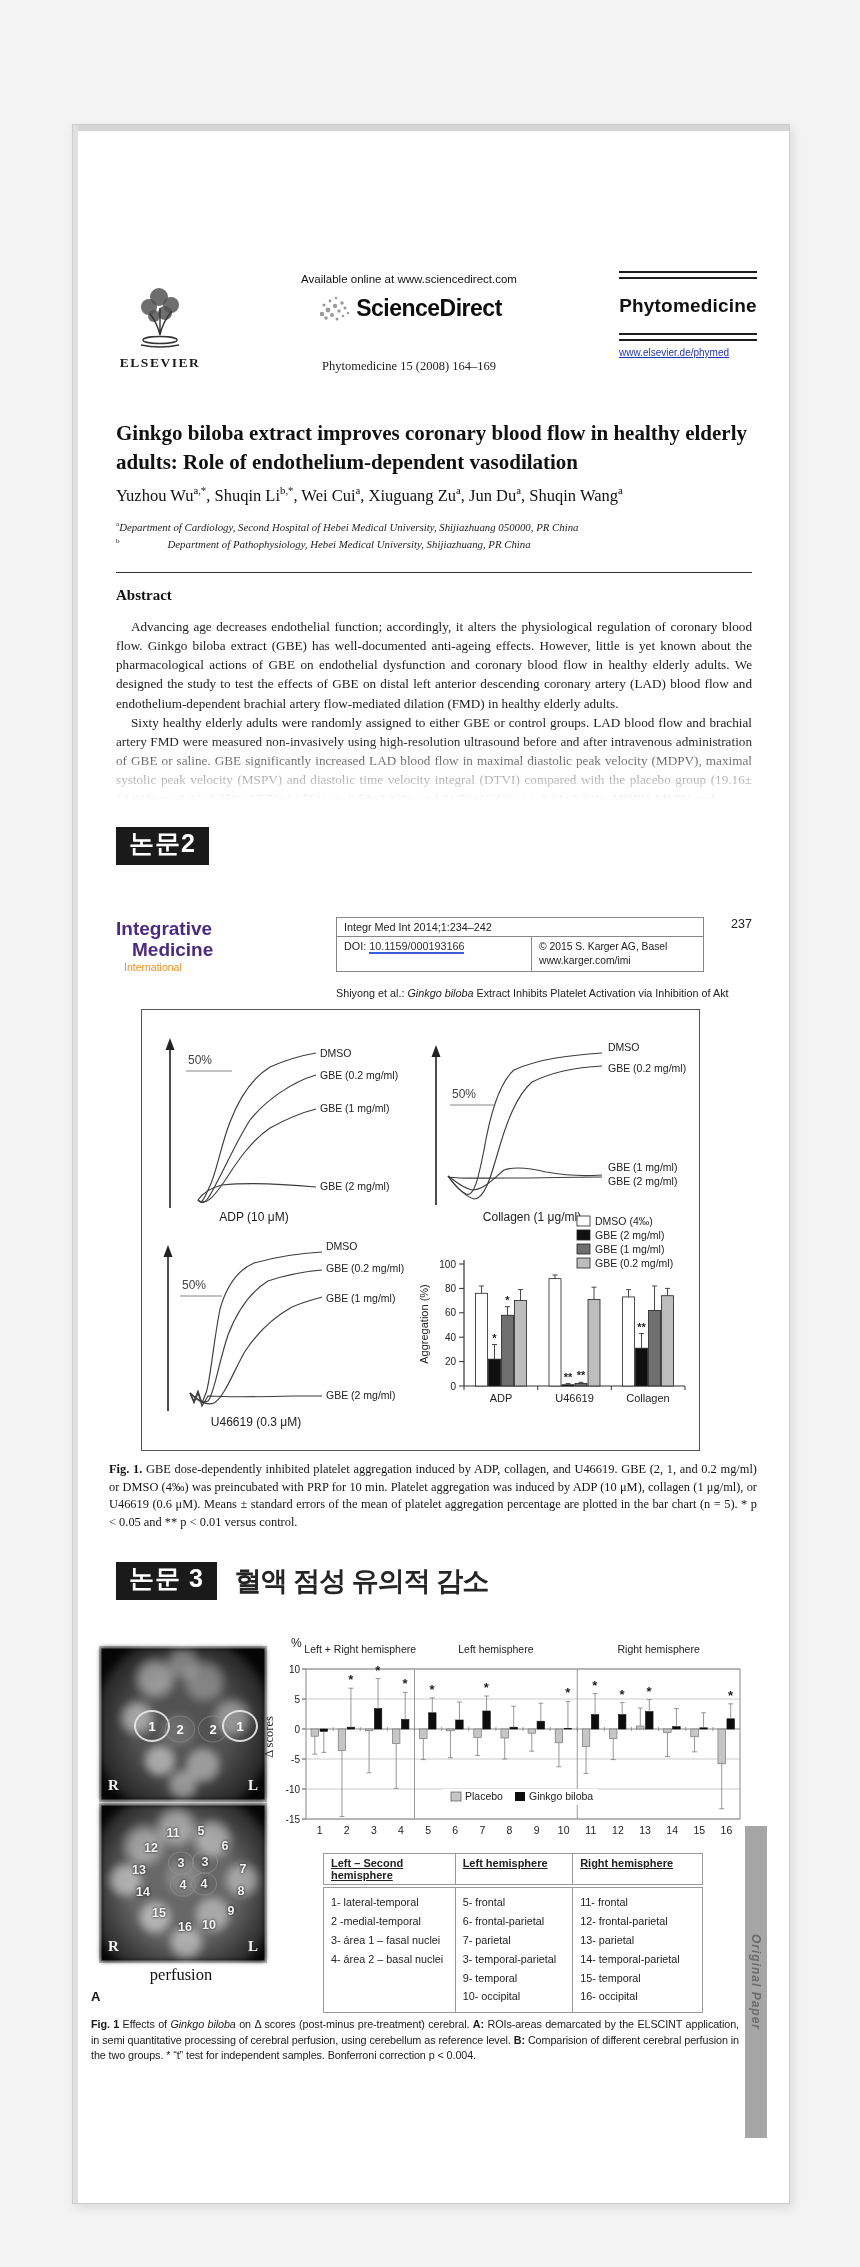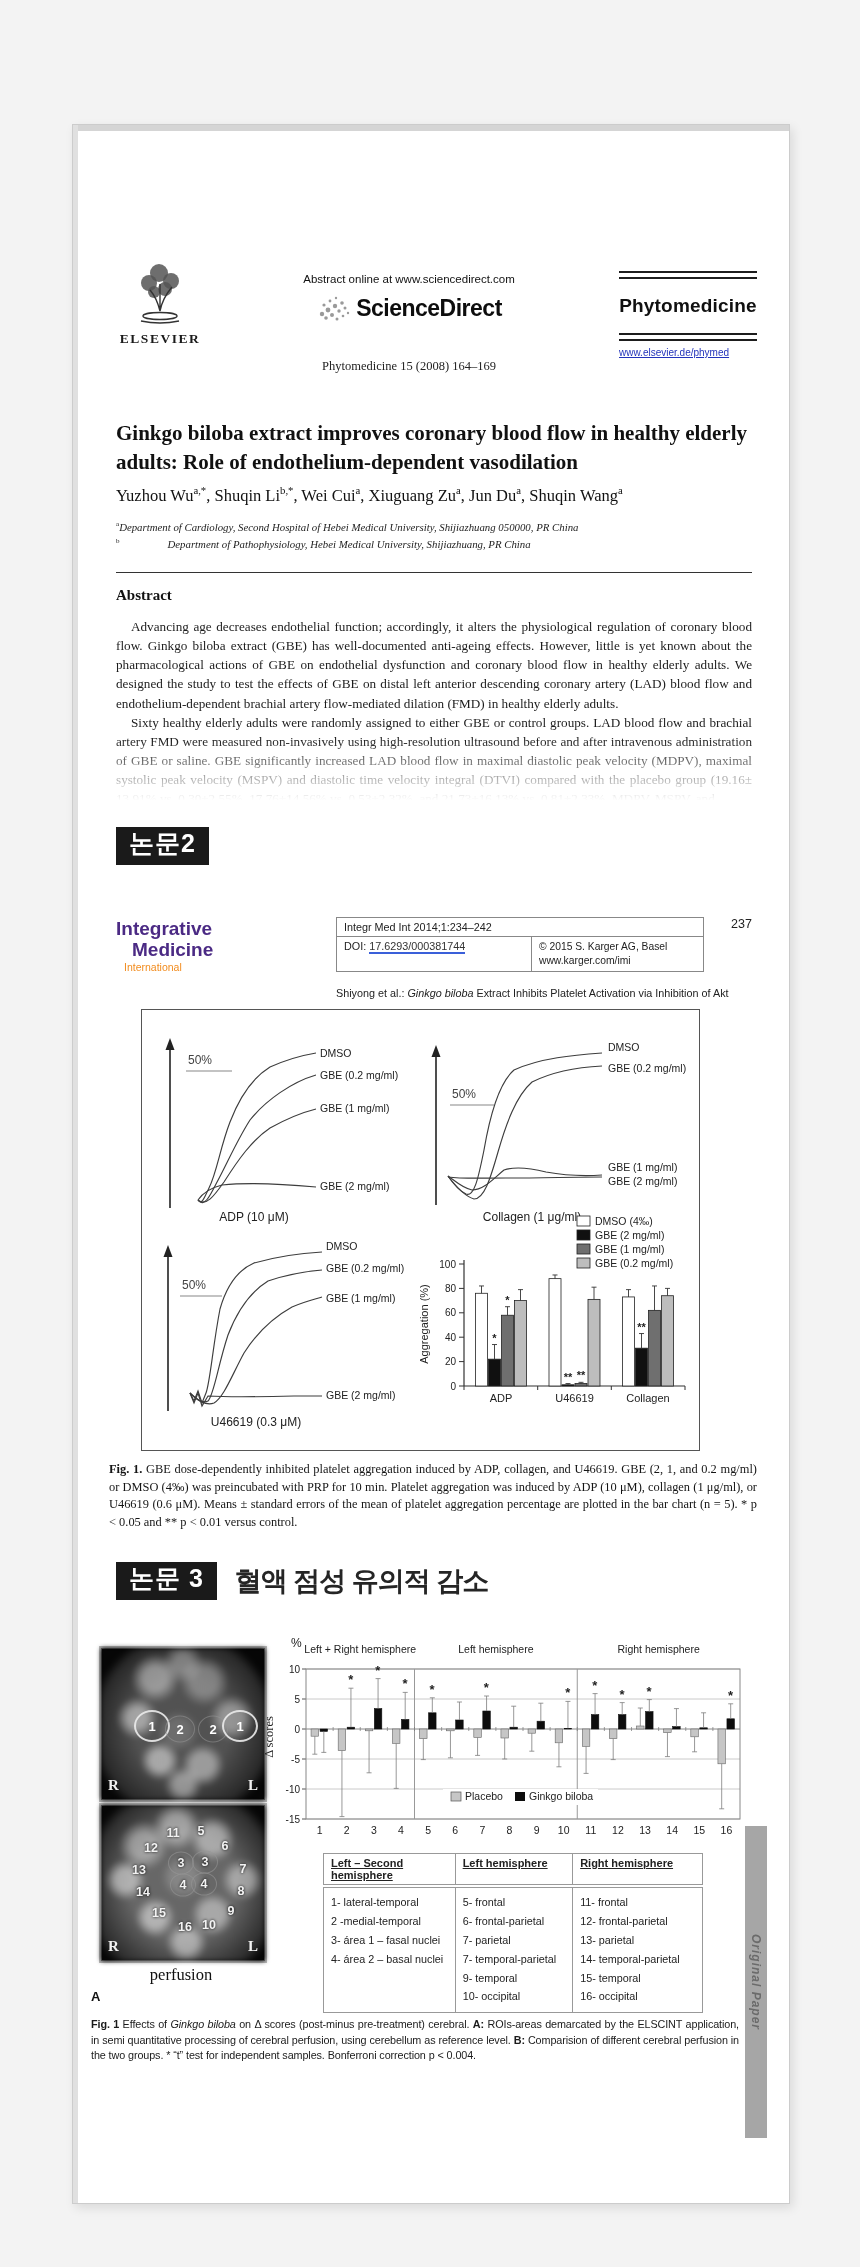--- a/index.html
+++ b/index.html
@@ -92,37 +92,37 @@
 </head>
 <body>
 
 <div class="page">
   <div class="card">
     <div class="strip-top"></div>
     <div class="strip-left"></div>
     <div class="content">
 
 
-      <div class="a" style="left:35px;top:128px;width:92px;text-align:center">
+      <div class="a" style="left:35px;top:152px;width:92px;text-align:center">
         <svg width="62" height="68" viewBox="0 0 62 68">
           <g stroke="#333" fill="none" stroke-width="1.4">
             <circle cx="20" cy="24" r="8" fill="#555" stroke="none" opacity="0.85"></circle>
             <circle cx="30" cy="14" r="9" fill="#555" stroke="none" opacity="0.85"></circle>
             <circle cx="42" cy="22" r="8" fill="#555" stroke="none" opacity="0.85"></circle>
             <circle cx="36" cy="30" r="7" fill="#555" stroke="none" opacity="0.85"></circle>
             <circle cx="25" cy="33" r="6" fill="#555" stroke="none" opacity="0.85"></circle>
             <path d="M31,52 C29,44 27,38 21,31 M31,52 C33,42 37,35 43,28 M31,52 C31,44 31,36 31,25"></path>
             <ellipse cx="31" cy="57" rx="17" ry="3.5"></ellipse>
             <path d="M12,62 Q31,66 50,62"></path>
           </g>
         </svg>
         <div class="elsevier-label">ELSEVIER</div>
       </div>
 
-      <div class="a jcenter-avail" style="left:175px;top:142px;width:310px">Abstract online at www.sciencedirect.com</div>
+      <div class="a jcenter-avail" style="left:175px;top:142px;width:310px">Available online at www.sciencedirect.com</div>
       <div class="a sd-row" style="left:175px;top:162px;width:310px">
         <svg width="36" height="30" viewBox="0 0 36 30">
           <g fill="#9a9a9a">
             <circle cx="6" cy="21" r="2.2"></circle>
               <circle cx="12" cy="17" r="2.4"></circle>
               <circle cx="19" cy="13" r="2.2"></circle>
             <circle cx="26" cy="10" r="1.8"></circle>
               <circle cx="10" cy="25" r="1.8"></circle>
               <circle cx="16" cy="22" r="2.0"></circle>
             <circle cx="23" cy="18" r="1.7"></circle>
@@ -164,21 +164,21 @@
       </div>
 
       <div class="a" style="left:37px;top:788px">
         <div class="klogo1">Integrative</div>
         <div class="klogo2">Medicine</div>
         <div class="klogo3">International</div>
       </div>
       <div class="a ktable" style="left:257px;top:786px;width:366px">
         <div class="r1">Integr Med Int 2014;1:234–242</div>
         <div class="r2">
-          <div class="c1"><span>DOI: </span><span class="doi">17.6293/000381744</span></div>
+          <div class="c1"><span>DOI: </span><span class="doi">10.1159/000193166</span></div>
           <div class="c2">
             <div>© 2015 S. Karger AG, Basel</div>
             <div>www.karger.com/imi</div>
           </div>
         </div>
       </div>
       <div class="a pageno" style="left:652px;top:786px">237</div>
       <div class="a running" style="left:257px;top:856px;width:420px"><span>Shiyong et al.: </span><span style="font-style: italic;">Ginkgo biloba</span><span> Extract Inhibits Platelet Activation via Inhibition of Akt</span></div>
 
       <div class="a figbox" style="left:62px;top:878px;width:557px;height:440px">
@@ -525,21 +525,21 @@
             <div class="rt-cell" style="width: 132px;">
               <div>1- lateral-temporal</div>
               <div>2 -medial-temporal</div>
               <div>3- área 1 – fasal nuclei</div>
               <div>4- área 2 – basal nuclei</div>
             </div>
             <div class="rt-cell" style="width: 116px;">
               <div>5- frontal</div>
               <div>6- frontal-parietal</div>
               <div>7- parietal</div>
-              <div>7- temporal-parietal</div>
+              <div>3- temporal-parietal</div>
               <div>9- temporal</div>
               <div>10- occipital</div>
             </div>
             <div class="rt-cell" style="width: 130px;">
               <div>11- frontal</div>
               <div>12- frontal-parietal</div>
               <div>13- parietal</div>
               <div>14- temporal-parietal</div>
               <div>15- temporal</div>
               <div>16- occipital</div>

